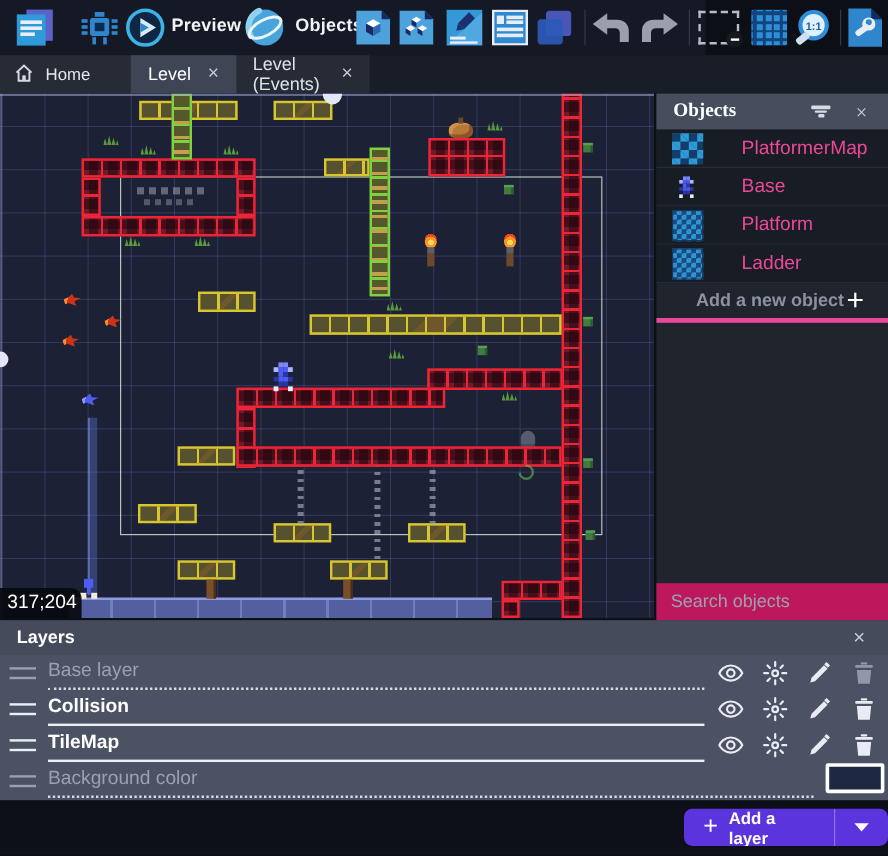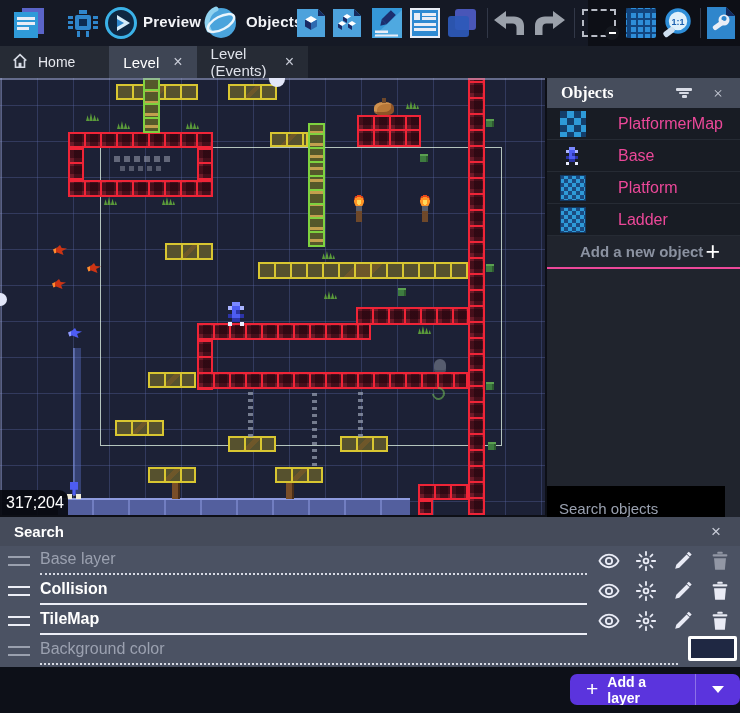--- a/index.html
+++ b/index.html
@@ -110,24 +110,24 @@
     background-position:0 0,4px 4px; background-size:8px 8px; box-shadow:inset 0 0 0 1px #123a64; }
   .ic-hero-wrap { position:relative; }
   .hero-mini { position:absolute; left:6px; top:4px; width:3px; height:3px; background:transparent; box-shadow:
     3px 0 0 #7a88ff, 6px 0 0 #7a88ff,
     0 3px 0 #aab4ff, 3px 3px 0 #4d5cf2, 6px 3px 0 #4d5cf2, 9px 3px 0 #aab4ff,
     3px 6px 0 #4d5cf2, 6px 6px 0 #2c34a8,
     0 9px 0 #2c34a8, 3px 9px 0 #4d5cf2, 6px 9px 0 #4d5cf2, 9px 9px 0 #2c34a8,
     3px 12px 0 #2c34a8, 6px 12px 0 #2c34a8,
     0 15px 0 #e8ecff, 9px 15px 0 #e8ecff; }
   .obj-name { color:#ec4899; font-weight:400; font-size:16px; margin-left:32px; }
-  #add-object-row { height:33px; display:flex; align-items:center; cursor:pointer; border-bottom:2px solid #ec4899; }
+  #add-object-row { height:33px; display:flex; align-items:center; cursor:pointer; border-bottom:4px solid #ec4899; }
   #add-object-row .lbl { color:#8b92a1; font-weight:700; font-size:15px; margin-left:33px; flex:1; }
   #add-object-row .plus { color:#fff; font-size:25px; font-weight:400; margin-right:20px; line-height:1; }
-  #search-bar { position:absolute; left:0; bottom:0; width:178px; height:31px; background:#000000; display:flex; align-items:flex-end; padding:0 10px 0 12px; }
+  #search-bar { position:absolute; left:0; bottom:0; width:193px; height:31px; background:#be185d; display:flex; align-items:center; padding:0 10px 0 12px; }
   #search-bar input { flex:1; background:transparent; border:none; outline:none; color:#dfe2ea; font-size:15px; font-family:"Liberation Sans",sans-serif; }
   #search-bar input::placeholder { color:#9aa1b0; opacity:1; }
 
   
   #layers-panel { position:absolute; left:0; top:517px; width:740px; height:150px; background:#4b5263; }
   #layers-header { height:29px; background:#454b5a; display:flex; align-items:center; padding:0 12px 0 14px; }
   #layers-header .title { color:#fff; font-weight:700; font-size:15px; flex:1; }
   .layer-row { position:relative; height:30px; display:flex; align-items:center; padding-left:8px; }
   .drag-handle { width:22px; height:10px; border-top:2.5px solid #eceef6; border-bottom:2.5px solid #eceef6; margin-right:10px; cursor:grab; }
   .drag-handle.dim { border-color:#9aa0ae; }
@@ -416,21 +416,21 @@
     <span class="plus">+</span>
   </div>
   <div id="search-bar">
     <input type="text" placeholder="Search objects" style="">
 
   </div>
 </div>
 
 <div id="layers-panel">
   <div id="layers-header">
-    <span class="title">Search</span>
+    <span class="title">Layers</span>
     <span class="hdr-ic x-glyph">×</span>
   </div>
   <div id="layers-list">
       <div class="layer-row">
         <div class="drag-handle dim"></div>
         <div class="lname-wrap dotted">
           <span class="lname muted">Base layer</span>
         </div>
         <div class="lrow-icons">
           <span class="lic">

